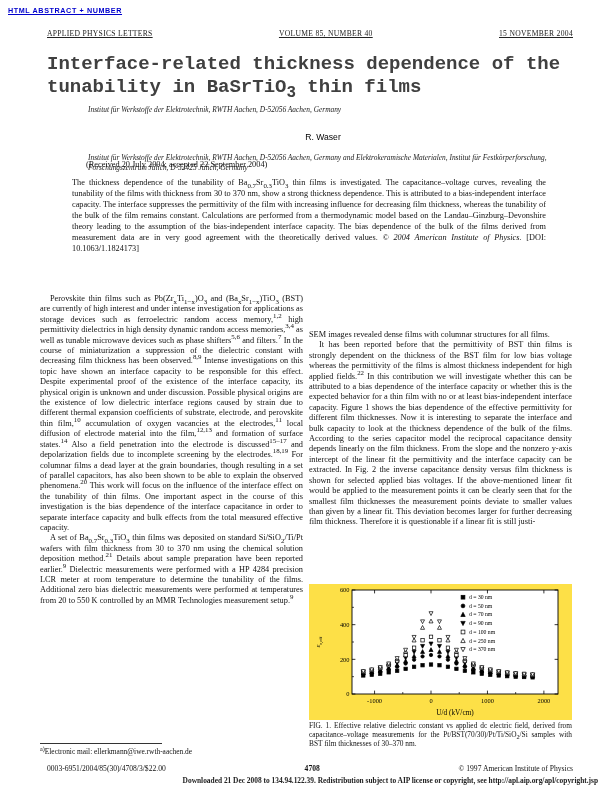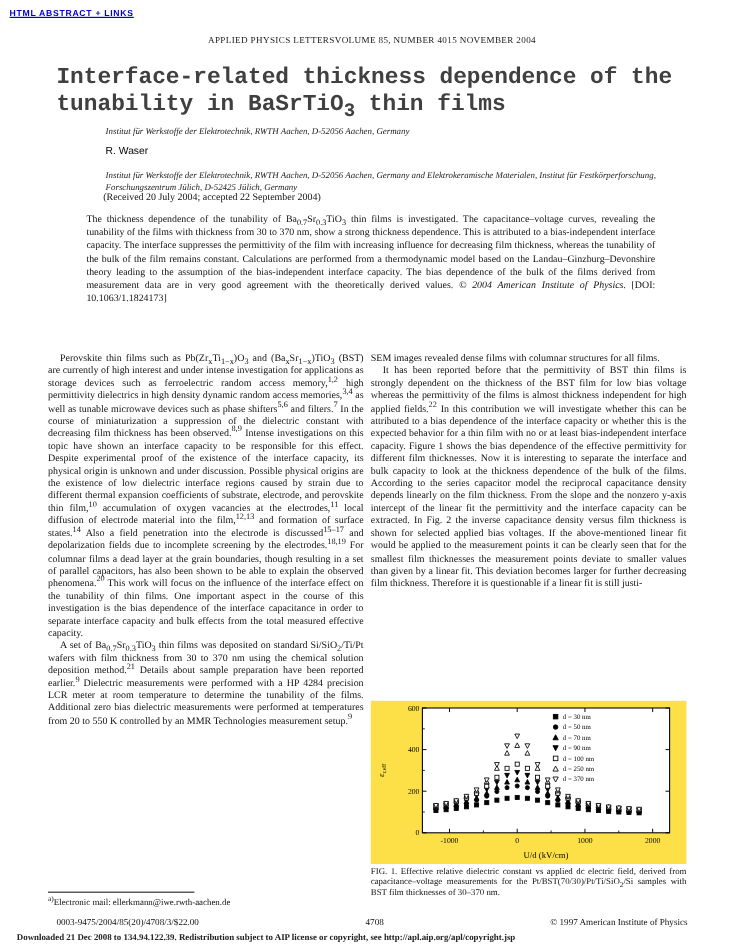--- a/index.html
+++ b/index.html
@@ -1,55 +1,55 @@
 <!DOCTYPE html>
 <html><head>
 <meta charset="utf-8">
 <style>
   html,body{margin:0;padding:0;background:#888;}
   .page{position:relative;width:612px;height:792px;background:#ffffff;margin:0 auto;
         font-family:"Liberation Serif", serif;color:#111;overflow:hidden;}
   .abslink{position:absolute;left:8px;top:6px;font-family:"Liberation Sans",sans-serif;
            font-size:7.2px;font-weight:bold;letter-spacing:0.6px;text-decoration:underline;cursor:pointer;}
-  .jline{position:absolute;left:47px;top:29px;width:526px;display:flex;justify-content:center;
-         font-size:7.6px;letter-spacing:0.3px;color:#222;}
+  .jline{position:absolute;left:47px;top:29px;width:526px;display:flex;justify-content:space-between;
+         font-size:7.6px;letter-spacing:0.3px;color:#222;text-decoration:underline;}
   .title{position:absolute;left:47px;top:53px;width:534px;font-family:Liberation Mono, monospace;
          font-size:19px;font-weight:bold;line-height:1.22;color:#404040;}
   .authors{position:absolute;left:88px;top:94px;width:470px;font-family:"Liberation Sans",sans-serif;
            font-size:8.6px;color:#000;}
   .affil{font-family:"Liberation Serif",serif;font-style:italic;font-size:7.4px;line-height:1.25;
          margin-top:11px;color:#222;}
-  .auth2{margin-top:6px;}
+  .auth2{margin-top:18px;text-align:center;}
   .received{position:absolute;left:86px;top:160px;font-size:8.3px;text-align:center;}
   .abstract{position:absolute;left:72px;top:177px;width:474px;font-size:8.25px;line-height:1.34;
             text-align:justify;}
   .col{position:absolute;top:294px;width:263px;font-size:8.3px;line-height:1.255;text-align:justify;}
   .col p{margin:0;text-indent:10px;}
   .col p.noind{text-indent:0;}
   .colL{left:40px;}
-  .colR{left:309px;}
+  .colR{left:309px;margin-top:36px;}
   .figwrap{position:absolute;left:309px;top:584px;width:263px;height:136px;background:#fde047;}
   .figcap{position:absolute;left:309px;top:722px;width:263px;font-size:7.35px;line-height:1.22;
           text-align:justify;background:#fff;}
   .fnrule{position:absolute;left:40px;top:743px;width:122px;height:1px;background:#333;}
   .footnote{position:absolute;left:40px;top:747px;width:263px;font-size:7.4px;background:#fff;}
   .footer{position:absolute;left:47px;top:764px;width:526px;display:flex;justify-content:space-between;
           font-size:7.6px;}
-  .footer .pgnum{font-weight:normal;}
-  .dlline{position:absolute;left:14px;top:776px;width:584px;text-align:left;font-size:7.4px;
+  .footer .pgnum{font-weight:bold;}
+  .dlline{position:absolute;left:14px;top:776px;width:584px;text-align:right;font-size:7.4px;
           font-weight:bold;color:#222;}
   sub,sup{line-height:0;}
   svg text{font-family:"Liberation Serif",serif;fill:#000;}
 </style>
 </head>
 <body>
 
 <div class="page">
 
-  <a class="abslink" style="color: rgb(0, 0, 204);">HTML ABSTRACT + LINKS</a>
+  <a class="abslink" style="color: rgb(0, 0, 204);">HTML ABSTRACT + NUMBER</a>
 
   <div class="jline">
     <span>APPLIED PHYSICS LETTERS</span>
     <span>VOLUME 85, NUMBER 40</span>
     <span>15 NOVEMBER 2004</span>
   </div>
 
   <div class="title">Interface-related thickness dependence of the tunability in BaSrTiO<sub>3</sub> thin films</div>
 
   <div class="authors">
@@ -270,20 +270,20 @@
         <text x="160" y="67.19999999999999" font-size="5.7">d = 370 nm</text>
       </svg>
   </div>
 
   <div class="figcap">FIG. 1. Effective relative dielectric constant vs applied dc electric field, derived from capacitance–voltage measurements for the Pt/BST(70/30)/Pt/Ti/SiO<sub>2</sub>/Si samples with BST film thicknesses of 30–370 nm.</div>
 
   <div class="fnrule"></div>
   <div class="footnote"><sup>a)</sup>Electronic mail: ellerkmann@iwe.rwth-aachen.de</div>
 
   <div class="footer">
-    <span>0003-9475/2004/85(20)/4708/3/$22.00</span>
+    <span>0003-6951/2004/85(30)/4708/3/$22.00</span>
     <span class="pgnum">4708</span>
     <span>© 1997 American Institute of Physics</span>
   </div>
 
   <div class="dlline">Downloaded 21 Dec 2008 to 134.94.122.39. Redistribution subject to AIP license or copyright, see http://apl.aip.org/apl/copyright.jsp</div>
 
 </div>
 
 </body></html>

